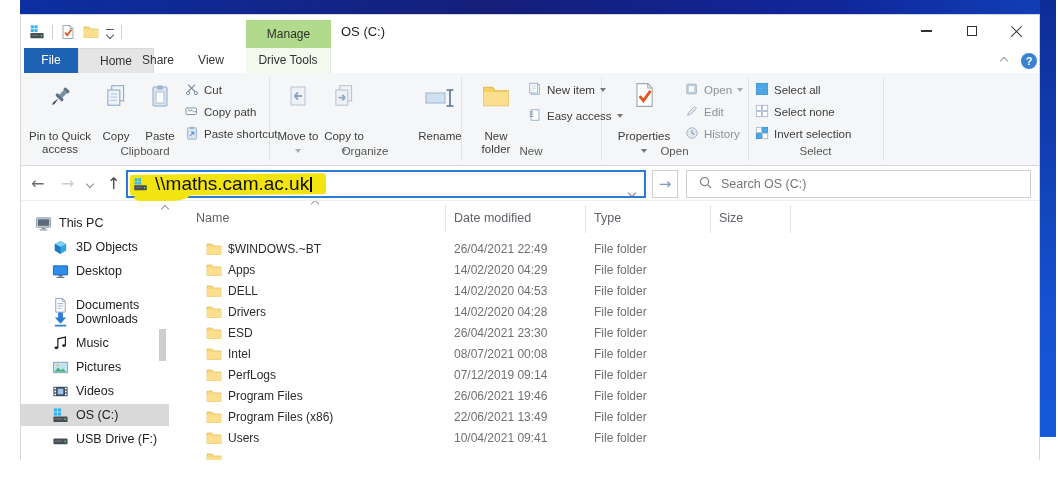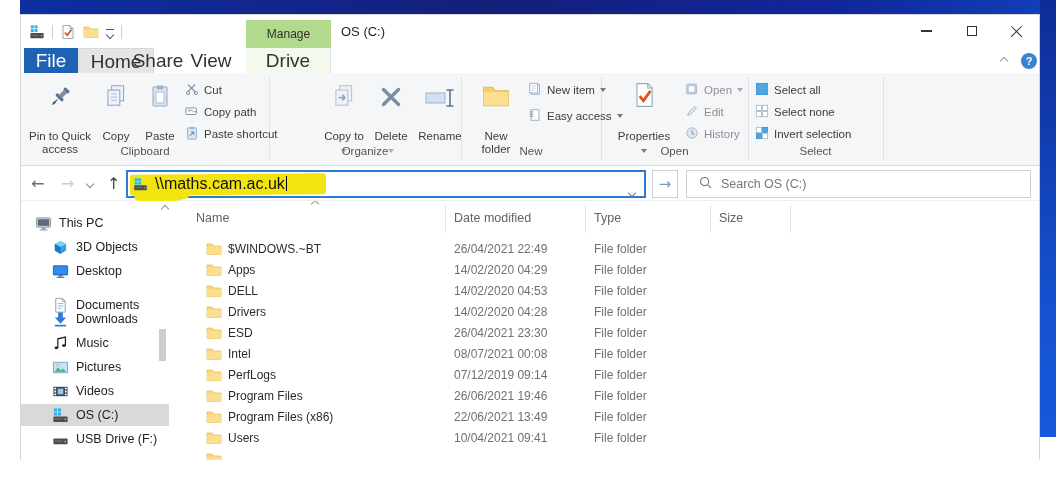--- a/index.html
+++ b/index.html
@@ -28,21 +28,21 @@
   .min-glyph { width:11px; height:1.4px; background:#333; }
   .max-glyph { width:10px; height:10px; border:1.3px solid #333; }
   .close-glyph { position:relative; width:13px; height:13px; }
   .close-glyph::before,.close-glyph::after { content:""; position:absolute; left:-1px; top:6px;
     width:15px; height:1.4px; background:#333; }
   .close-glyph::before { transform:rotate(45deg); } .close-glyph::after { transform:rotate(-45deg); }
 
   
   .tabrow { position:absolute; left:0; top:33px; width:100%; height:25px; background:#fff; }
   .tab { position:absolute; top:0; height:25px; line-height:25px; text-align:center;
-    font-size:19px; color:#333; }
+    font-size:12px; color:#333; }
   .tab-file { left:3px; width:54px; background:#1e62b4; color:#fff; }
   .tab-home { left:57px; width:76px; background:#e5e5e5; border:1px solid #d8d9db; border-bottom:none; }
   .tab-share { left:109px; width:56px; }
   .tab-view { left:165px; width:50px; }
   .tab-drive { left:225px; width:85px; background:#f3f9ec; border-right:1px solid #e3e3e3; }
   .ribbon-collapse { position:absolute; left:980px; top:10px; }
   .help-circle { position:absolute; left:1000px; top:5px; width:16px; height:16px; border-radius:50%;
     background:#3b82d0; color:#fff; font-size:11px; font-weight:bold; display:flex;
     align-items:center; justify-content:center; }
 
@@ -66,21 +66,21 @@
     border-bottom:1px solid #efefef; }
   .nav-glyph { position:absolute; top:0; height:35px; display:flex; align-items:center;
     font-family:"DejaVu Sans",sans-serif; font-size:16px; }
   .addr-box { position:absolute; left:105px; top:4px; width:520px; height:28px;
     background:#fff; border:2px solid #2a7cd4; display:flex; align-items:center; }
   .addr-hl { position:absolute; left:2px; top:2px; width:196px; height:21px; background:#f2e40e;
     border-radius:3px; transform:rotate(-0.5deg); }
   .addr-hl-tail { position:absolute; left:6px; top:19px; width:56px; height:11px; background:#f2e40e;
     border-radius:50% / 60%; transform:rotate(-3deg); }
   .addr-icon { position:relative; margin-left:5px; }
-  .addr-text { position:relative; margin-left:7px; font-size:16px; color:#111; white-space:pre; }
+  .addr-text { position:relative; margin-left:7px; font-size:19px; color:#111; white-space:pre; }
   .caret { display:inline-block; width:1.4px; height:15px; background:#000; margin-left:1px; vertical-align:-2px; }
   .addr-chev { position:absolute; right:9px; top:10px; }
   .go-btn { position:absolute; left:631px; top:4px; width:26px; height:28px; border:1px solid #cfcfcf;
     display:flex; align-items:center; justify-content:center; color:#7d98ba;
     font-family:"DejaVu Sans",sans-serif; font-size:15px; }
   .search-box { position:absolute; left:665px; top:4px; width:345px; height:28px;
     border:1px solid #cfcfcf; display:flex; align-items:center; gap:9px; padding-left:12px; }
   .search-ph { font-size:12.5px; color:#767676; }
 
   
@@ -239,37 +239,38 @@
     <div class="rsmall" style="left:164px;top:52px">
       <span><svg width="14" height="14" viewBox="0 0 16 16">
             <rect x="3" y="2" width="10" height="13" rx="1" fill="#dbe6f2" stroke="#8fa8c8"></rect>
             <rect x="6" y="1" width="4" height="2.5" fill="#9db2c8"></rect>
             <path d="M5.5 11.5l4.5-4.5M10 10V7H7" stroke="#2f7cd6" fill="none" stroke-width="1.1"></path>
           </svg></span>
       <span>Paste shortcut</span>
     </div>
     <div class="rgroup" style="left:0;width:248px">Clipboard</div>
 
+    <div class="rbig" style="left:256px;width:42px">
+      <span class="ricon">
+        <svg width="24" height="28" viewBox="0 0 24 24">
+            <rect x="5" y="3" width="14" height="18" fill="#eef2f7" stroke="#b9c4d1"></rect>
+            <path d="M16 12H8.5m0 0l3.5-3.5M8.5 12l3.5 3.5" stroke="#8fa6c4" stroke-width="1.8" fill="none"></path>
+          </svg>
+      </span>
+      <span><span>Move to</span> <span class="tri-down lite"></span></span>
+    </div>
     <div class="rbig" style="left:302px;width:42px">
       <span class="ricon">
         <svg width="26" height="28" viewBox="0 0 24 24">
             <rect x="8" y="2.5" width="11" height="14" fill="#eef2f7" stroke="#b9c4d1"></rect>
             <rect x="4.5" y="6.5" width="11" height="14" fill="#eef2f7" stroke="#b9c4d1"></rect>
             <path d="M7 13.5h6m0 0l-2.5-2.5M13 13.5L10.5 16" stroke="#8fa6c4" stroke-width="1.6" fill="none"></path>
           </svg>
       </span>
       <span><span>Copy to</span> <span class="tri-down lite"></span></span>
-    </div>
-    <div class="rbig" style="left:348px;width:44px">
-      <span class="ricon">
-        <svg width="26" height="26" viewBox="0 0 26 26">
-            <path d="M5.5 5.5L20.5 20.5M20.5 5.5L5.5 20.5" stroke="#7a8da6" stroke-width="3.4" stroke-linecap="round"></path>
-          </svg>
-      </span>
-      <span><span>Delete</span><br><span class="tri-down lite"></span></span>
     </div>
     <div class="rbig" style="left:394px;width:50px">
       <span class="ricon">
         <svg width="30" height="24" viewBox="0 0 30 22">
             <rect x="1" y="6" width="19" height="10" fill="#cfe0f1" stroke="#9fb4cc"></rect>
             <path d="M25 3v16M21.5 3h7M21.5 19h7" stroke="#5d7494" stroke-width="1.6" fill="none"></path>
           </svg>
       </span>
       <span>Rename</span>
     </div>

